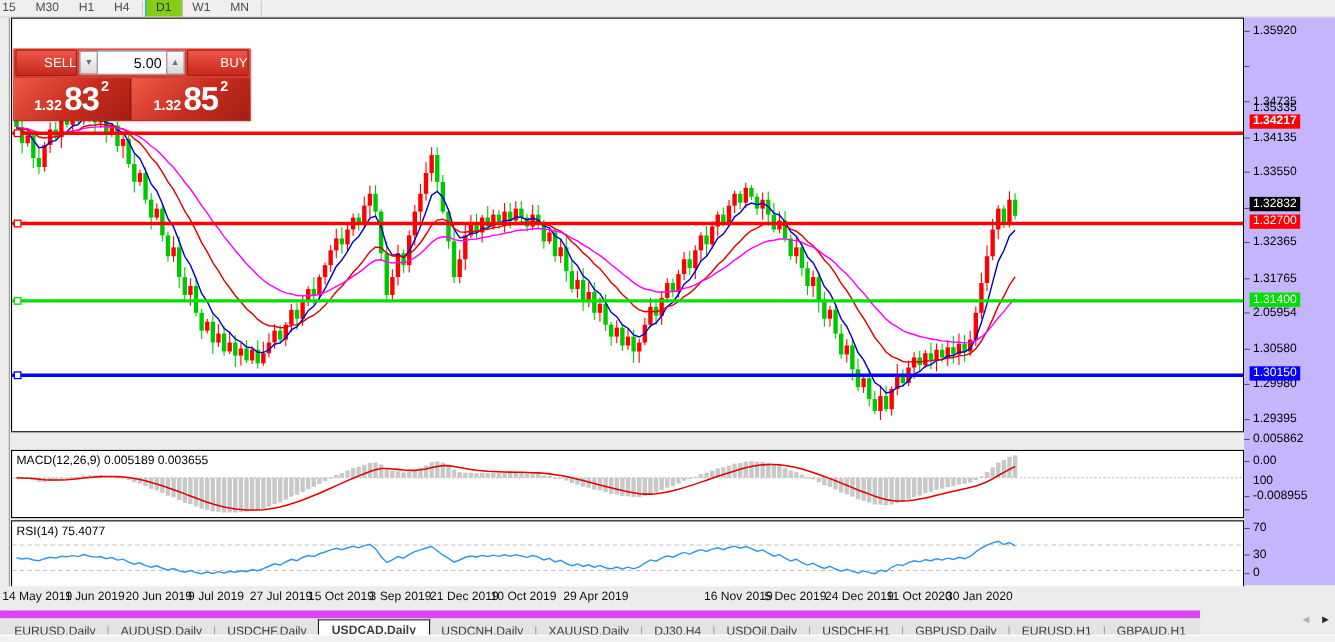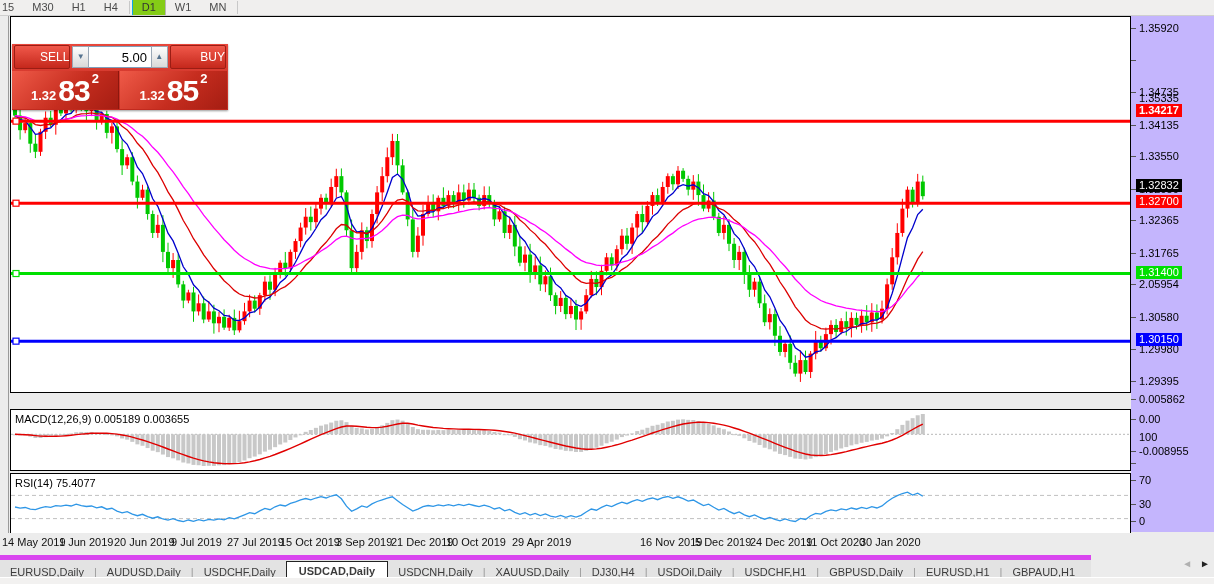--- a/index.html
+++ b/index.html
@@ -43,21 +43,21 @@
   #sell-big{left:0;border-right:1px solid #8d170e;}
   #buy-big{left:108px;}
   .px-small{font-size:13px;font-weight:bold;line-height:20px;margin-right:2px;}
   .px-big{font-size:30px;font-weight:bold;line-height:30px;letter-spacing:-1px;}
   .px-sup{font-size:13px;font-weight:bold;line-height:12px;margin-left:2px;align-self:flex-start;margin-top:2px;}
   
   #chart-title{position:absolute;left:18px;top:19px;font-size:12px;color:#000;z-index:6;white-space:nowrap;}
   #chart-title .arrow{font-size:8px;vertical-align:1px;margin-right:5px;}
   
   #tabbar{position:absolute;left:0;top:555px;width:1091px;height:22px;background:#e3e3e3;
-     border-top:5px solid #d946ef;display:flex;align-items:flex-end;font-size:11px;color:#3c3c3c;}
+     border-top:7px solid #d946ef;display:flex;align-items:flex-end;font-size:11px;color:#3c3c3c;justify-content:center;}
   .tab{padding:3px 10px 4px 10px;white-space:nowrap;}
   .tab.active{background:#fff;border:1px solid #222;border-bottom:none;font-weight:bold;padding:3px 12px 5px 12px;}
   .tab-sep{color:#9a9a9a;padding:3px 0 4px 0;}
   #tab-scroll{position:absolute;right:4px;top:558px;font-size:10px;color:#222;}
   #tab-scroll .dis{color:#b0b0b0;margin-right:8px;}
   #bottom-strip{position:absolute;left:0;top:577px;width:1214px;height:7px;background:#f2f1f0;border-top:1px solid #fff;}
   .wleft{position:absolute;left:8px;top:16px;width:1px;height:537px;background:#9a9a9a;}
 </style>
 </head>
 <body>

